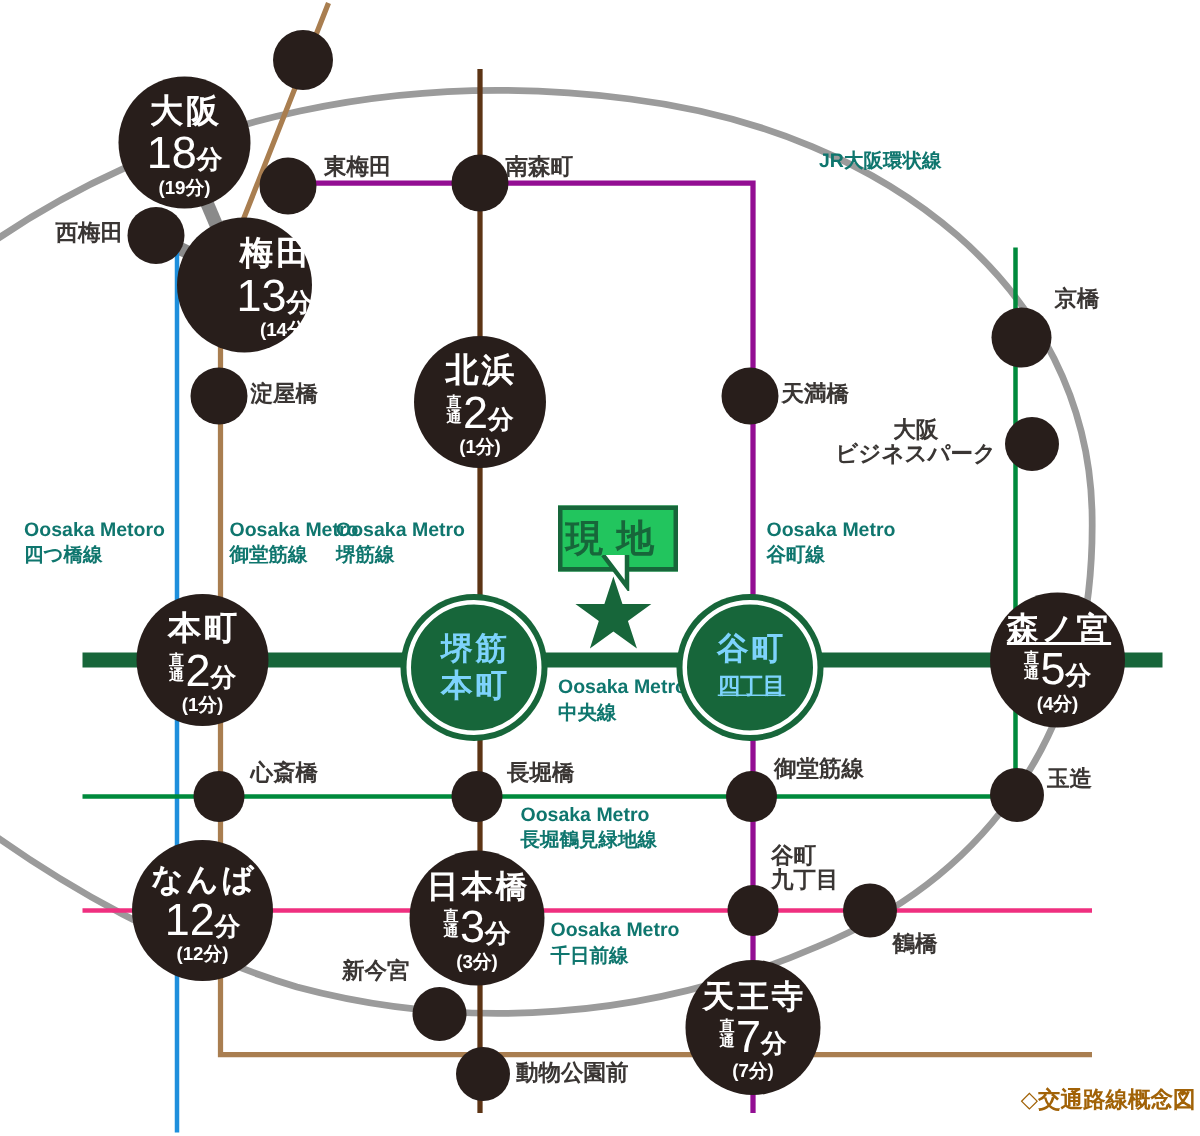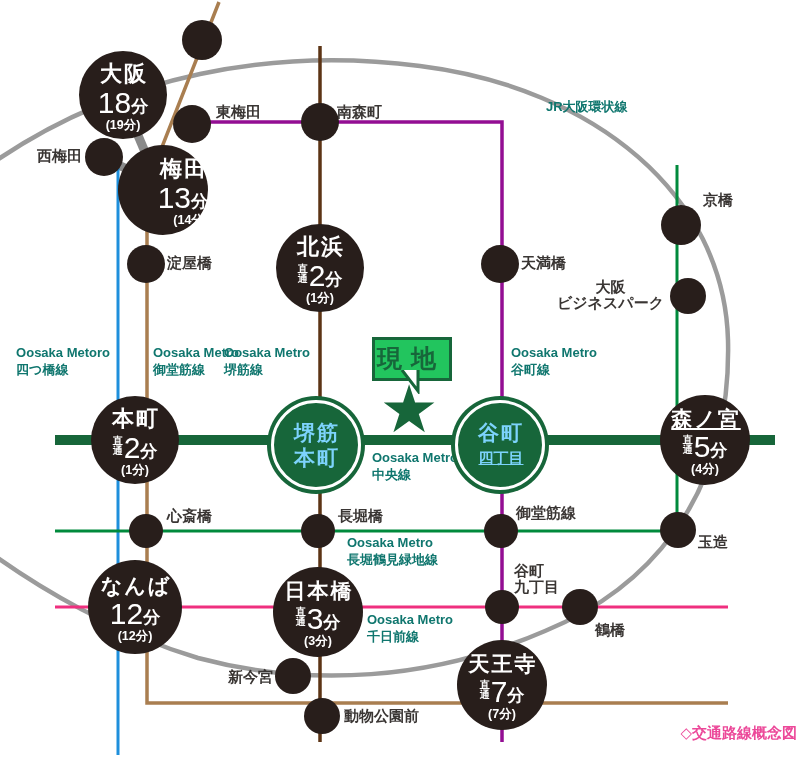--- a/index.html
+++ b/index.html
@@ -30,21 +30,21 @@
     color:#7dd3fc;font-weight:700;text-align:center;
   }
   .gc-line{font-size:21px;line-height:25px;letter-spacing:2px;margin-left:2px;white-space:nowrap;}
   #site-bubble{
     position:absolute;background:#22c55e;border:3px solid; 
     font-size:25px;font-weight:700;letter-spacing:9px;
     padding:2px 4px 3px 2px;white-space:nowrap;transform:translateX(-50%);
   }
   #site-tail{position:absolute;}
   #site-star{position:absolute;font-size:66px;line-height:1;transform:translate(-50%,-50%);}
-  #caption{position:absolute;font-size:15px;font-weight:600;color:#ec4899;transform:translateX(-100%);white-space:nowrap;}
+  #caption{position:absolute;font-size:15px;font-weight:600;color:#a16207;transform:translateX(-100%);white-space:nowrap;}
 </style>
 </head>
 <body>
 
 <div id="stage">
   <svg id="rail-svg" width="800" height="757" viewBox="0 0 800 757">
       <path d="M -20,172 C 120,70 280,48 420,66 C 595,88 724,195 728,340 C 732,505 640,592 545,631 C 432,680 310,688 198,658 C 118,634 40,590 -20,545" fill="none" stroke="#9b9b9b" stroke-width="4.5"></path>
       <path d="M 128,112 L 157,180" fill="none" stroke="#8a8a8a" stroke-width="9"></path>
       <path d="M 106,159 L 152,181" fill="none" stroke="#8a8a8a" stroke-width="9"></path>
       <path d="M 219,2 L 147,185 L 147,703 L 728,703" fill="none" stroke="#a97e50" stroke-width="3.5"></path>
@@ -124,34 +124,34 @@
       </div>
       <div class="station-dot" style="left: 318px; top: 531px; height: 34px; width: 34px;"></div>
       <div class="station-label" style="left: 338px; top: 508px;">
         <div>長堀橋</div>
       </div>
       <div class="station-dot" style="left: 501px; top: 531px; height: 34px; width: 34px;"></div>
       <div class="station-label" style="left: 516px; top: 505px;">
         <div>御堂筋線</div>
       </div>
       <div class="station-dot" style="left: 678px; top: 530px; height: 36px; width: 36px;"></div>
-      <div class="station-label" style="left: 698px; top: 534px;">
+      <div class="station-label" style="left: 698px; top: 512px;">
         <div>玉造</div>
       </div>
       <div class="station-dot" style="left: 502px; top: 607px; height: 34px; width: 34px;"></div>
       <div class="station-label" style="left: 514px; top: 563px;">
         <div>谷町</div>
         <div>九丁目</div>
       </div>
       <div class="station-dot" style="left: 580px; top: 607px; height: 36px; width: 36px;"></div>
       <div class="station-label" style="left: 595px; top: 622px;">
         <div>鶴橋</div>
       </div>
       <div class="station-dot" style="left: 293px; top: 676px; height: 36px; width: 36px;"></div>
-      <div class="station-label right" style="left: 273px; top: 671px; font-family: Liberation Mono, monospace;">
+      <div class="station-label right" style="left: 273px; top: 640px;">
         <div>新今宮</div>
       </div>
       <div class="station-dot" style="left: 322px; top: 716px; height: 36px; width: 36px;"></div>
       <div class="station-label" style="left: 344px; top: 708px;">
         <div>動物公園前</div>
       </div>
       <div class="time-circle" style="left: 123px; top: 95px; height: 88px; width: 88px;">
         <div class="tc-name" style="font-size: 22px;">大阪</div>
         <div class="tc-row">
           <div class="tc-num">18</div>

